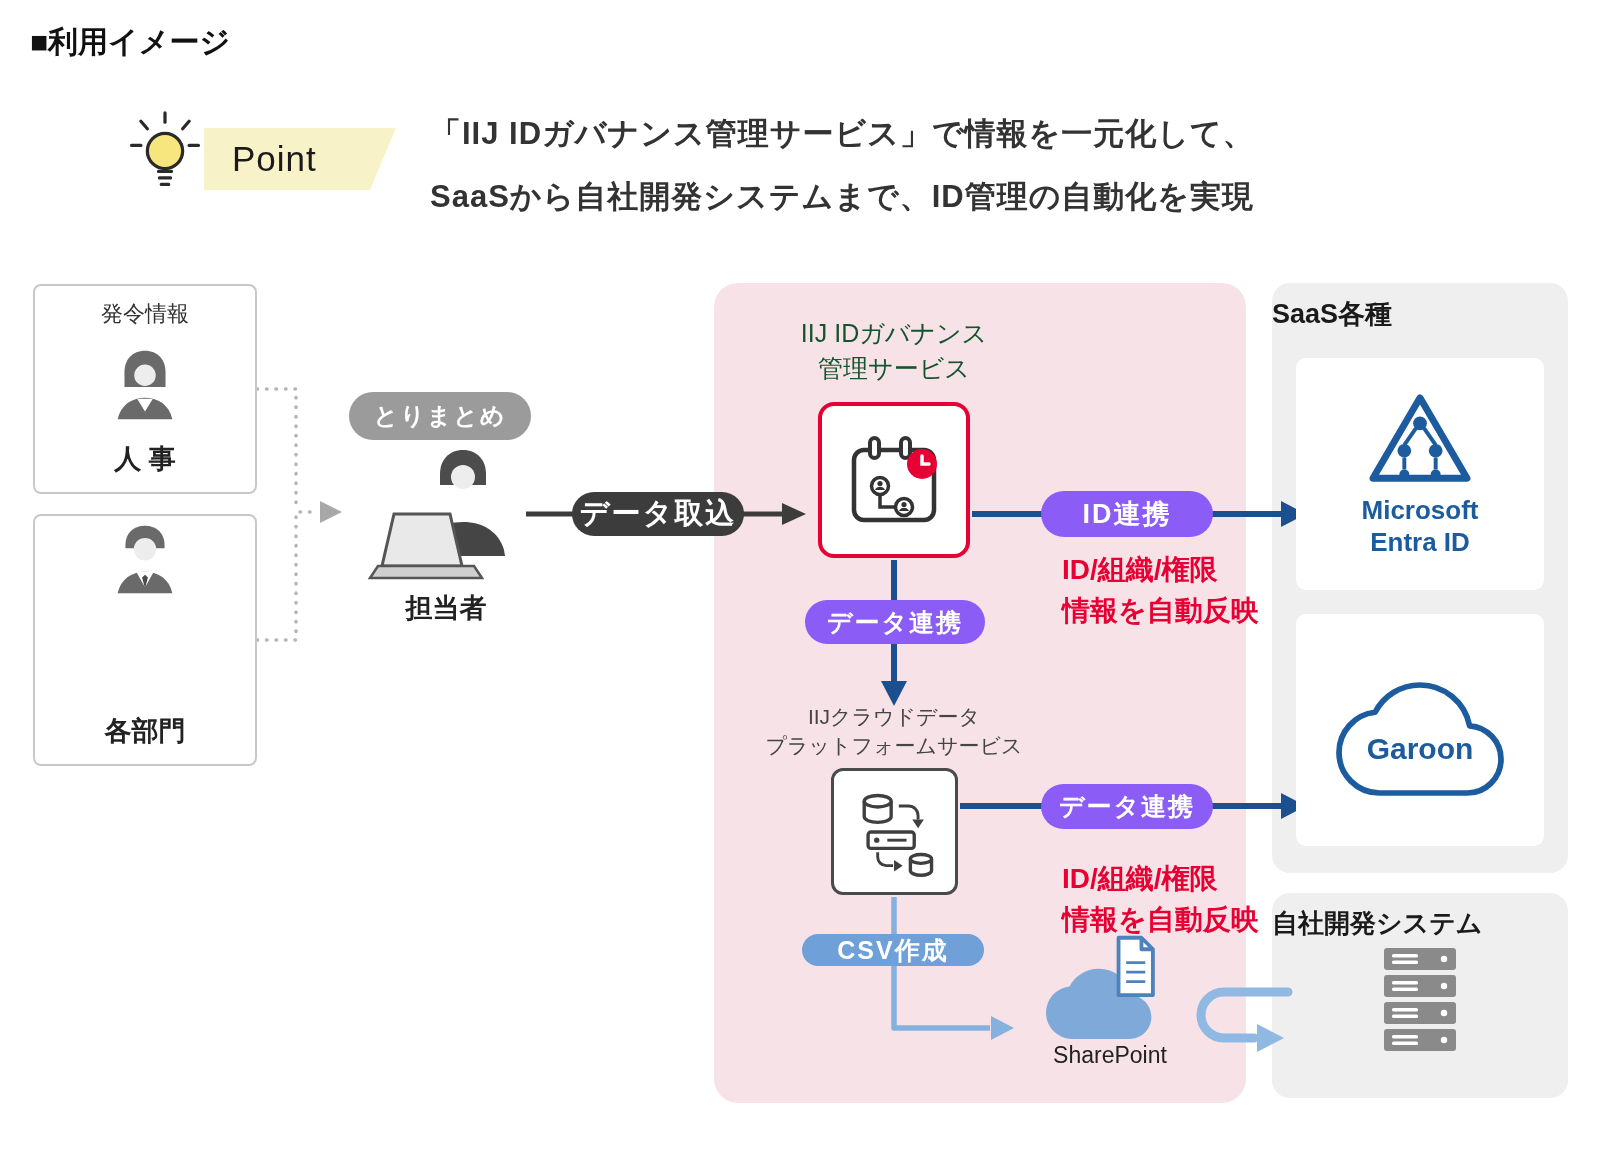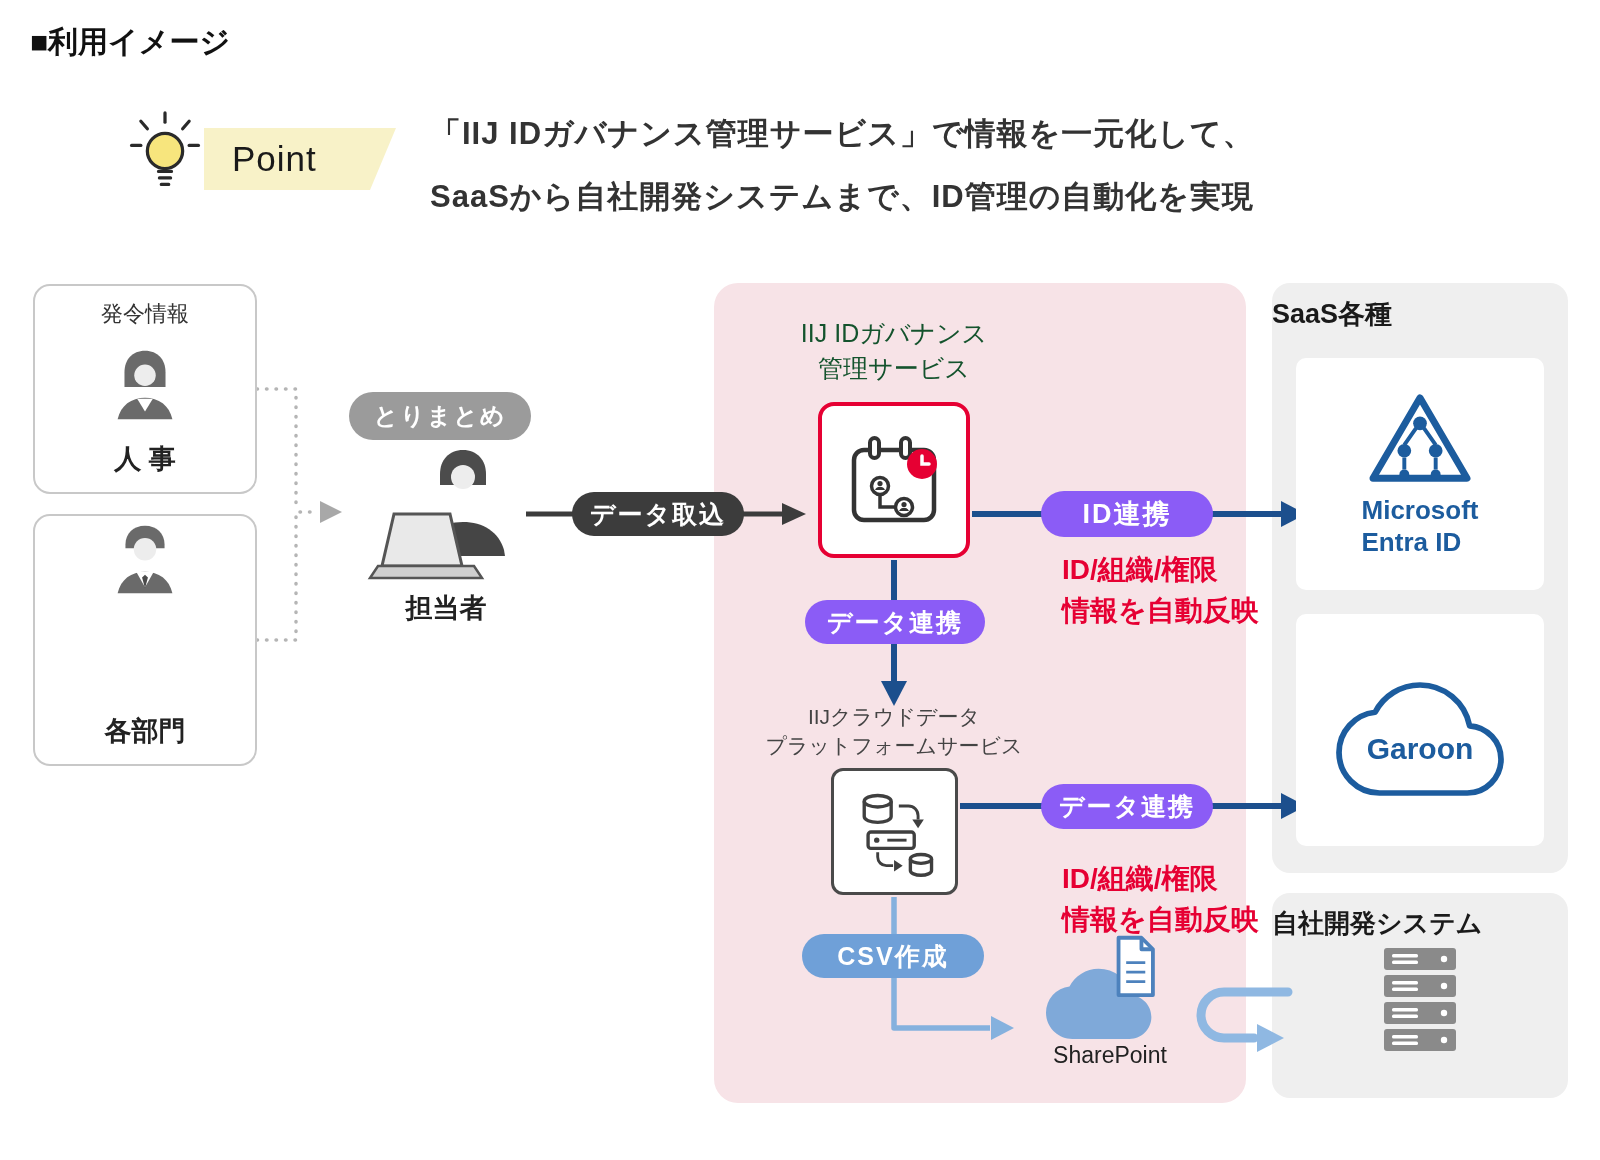--- a/index.html
+++ b/index.html
@@ -11,30 +11,30 @@
   #arrows{position:absolute;left:0;top:0;z-index:2;pointer-events:none}
 
   .heading{left:30px;top:22px;font-size:30px;font-weight:700;color:#111}
 
   .point-banner{left:204px;top:128px;width:192px;height:62px;background:#f8f2c8;
     display:flex;align-items:center;justify-content:flex-start;padding-left:28px;
     clip-path:polygon(0 0,100% 0,calc(100% - 26px) 100%,0 100%)}
   .point-banner .txt{font-size:35px;font-weight:400;color:#1a1a1a;letter-spacing:1px}
   .headline{left:430px;top:102px;font-size:31px;font-weight:700;color:#333;line-height:63px;letter-spacing:1px}
 
-  .src-box{width:224px;background:#fff;border:2px solid #c8c8c8;border-radius:17px;z-index:3;
+  .src-box{width:224px;background:#fff;border:2px solid #c8c8c8;border-radius:8px;z-index:3;
     display:flex;flex-direction:column;align-items:center;justify-content:space-between}
   .src-top{font-size:22px;color:#333;text-align:center;line-height:29px;margin-top:13px}
   .src-top.small{font-size:21px}
   .src-name{font-size:27px;font-weight:700;color:#222;margin-bottom:15px}
 
   .pill{position:absolute;display:flex;align-items:center;justify-content:center;color:#fff;
     font-weight:700;border-radius:999px;z-index:3;letter-spacing:2px;white-space:nowrap}
   .pill-gray{background:#9b9b9b;font-size:24px}
-  .pill-dark{background:#3c3c3c;font-size:25px}
+  .pill-dark{background:#3c3c3c;font-size:29px}
   .pill-navy{background:#8b5cf6;font-size:25px}
   .pill-navy.big{font-size:27px}
   .pill-lblue{background:#6fa0d8;font-size:25px}
 
   .operator-label{font-size:27px;font-weight:700;color:#222;text-align:center;z-index:3}
 
   .pink-panel{left:714px;top:283px;width:532px;height:820px;background:#f7e3e7;border-radius:24px}
   .gray-panel{background:#efefef;border-radius:18px}
 
   .svc-title{width:300px;text-align:center;z-index:3;color:#14532d;font-size:25px;line-height:35px;font-weight:500}
@@ -42,21 +42,21 @@
 
   .icon-box{position:absolute;background:#fff;display:flex;align-items:center;justify-content:center;z-index:3}
   .icon-box.red{border:4px solid #e60033;border-radius:16px}
   .icon-box.dark{border:3px solid #4a4a4a;border-radius:12px}
 
   .red-note{z-index:3;color:#e60033;font-size:28px;font-weight:700;line-height:41px;white-space:nowrap}
 
   .panel-title{width:296px;text-align:left;font-weight:700;z-index:3;color:#1a1a1a}
   .card{position:absolute;width:248px;height:232px;background:#fff;border-radius:10px;z-index:3;
     display:flex;flex-direction:column;align-items:center;justify-content:center}
-  .entra-text{font-size:26px;font-weight:700;color:#1c5c9e;line-height:32px;margin-top:6px}
+  .entra-text{font-size:26px;font-weight:700;color:#1c5c9e;line-height:32px;text-align:center;margin-top:6px}
   .garoon-text{position:absolute;left:0;top:118px;width:100%;text-align:center;
     font-size:30px;font-weight:700;color:#1c5c9e}
 
   .sp-label{z-index:3;font-size:23px;color:#222;text-align:center;width:150px}
 </style>
 </head>
 <body>
 
 <div class="abs pink-panel z1"></div>
 <div class="abs gray-panel z1" style="left:1272px;top:283px;width:296px;height:590px"></div>
@@ -198,21 +198,21 @@
   </svg>
 </div>
 
 <div class="pill pill-navy" style="left:1041px;top:784px;width:172px;height:45px">データ連携</div>
 
 <div class="abs red-note" style="left:1062px;top:858px">
   <div>ID/組織/権限</div>
   <div>情報を自動反映</div>
 </div>
 
-<div class="pill pill-lblue" style="left:802px;top:934px;width:182px;height:44px">CSV作成</div>
+<div class="pill pill-lblue" style="left:802px;top:934px;width:182px;height:32px">CSV作成</div>
 
 <svg class="abs z3" style="left:1046px;top:932px" width="126" height="107" viewBox="0 0 132 112">
   <g transform="translate(0,20) scale(4.6)">
     <path d="M19.35 10.04A7.49 7.49 0 0 0 12 4C9.11 4 6.6 5.64 5.35 8.04A5.994 5.994 0 0 0 0 14c0 3.31 2.69 6 6 6h13c2.76 0 5-2.24 5-5 0-2.64-2.05-4.78-4.65-4.96z" fill="#7fa9d9"></path>
   </g>
   <path d="M76 6h24l12 12v48H76z" fill="#fff" stroke="#4d82bd" stroke-width="4" stroke-linejoin="round"></path>
   <path d="M100 6v12h12" fill="none" stroke="#4d82bd" stroke-width="4" stroke-linejoin="round"></path>
   <path d="M84 32h20M84 42h20M84 52h20" stroke="#4d82bd" stroke-width="3"></path>
 </svg>
 <div class="abs sp-label" style="left:1035px;top:1042px">SharePoint</div>

